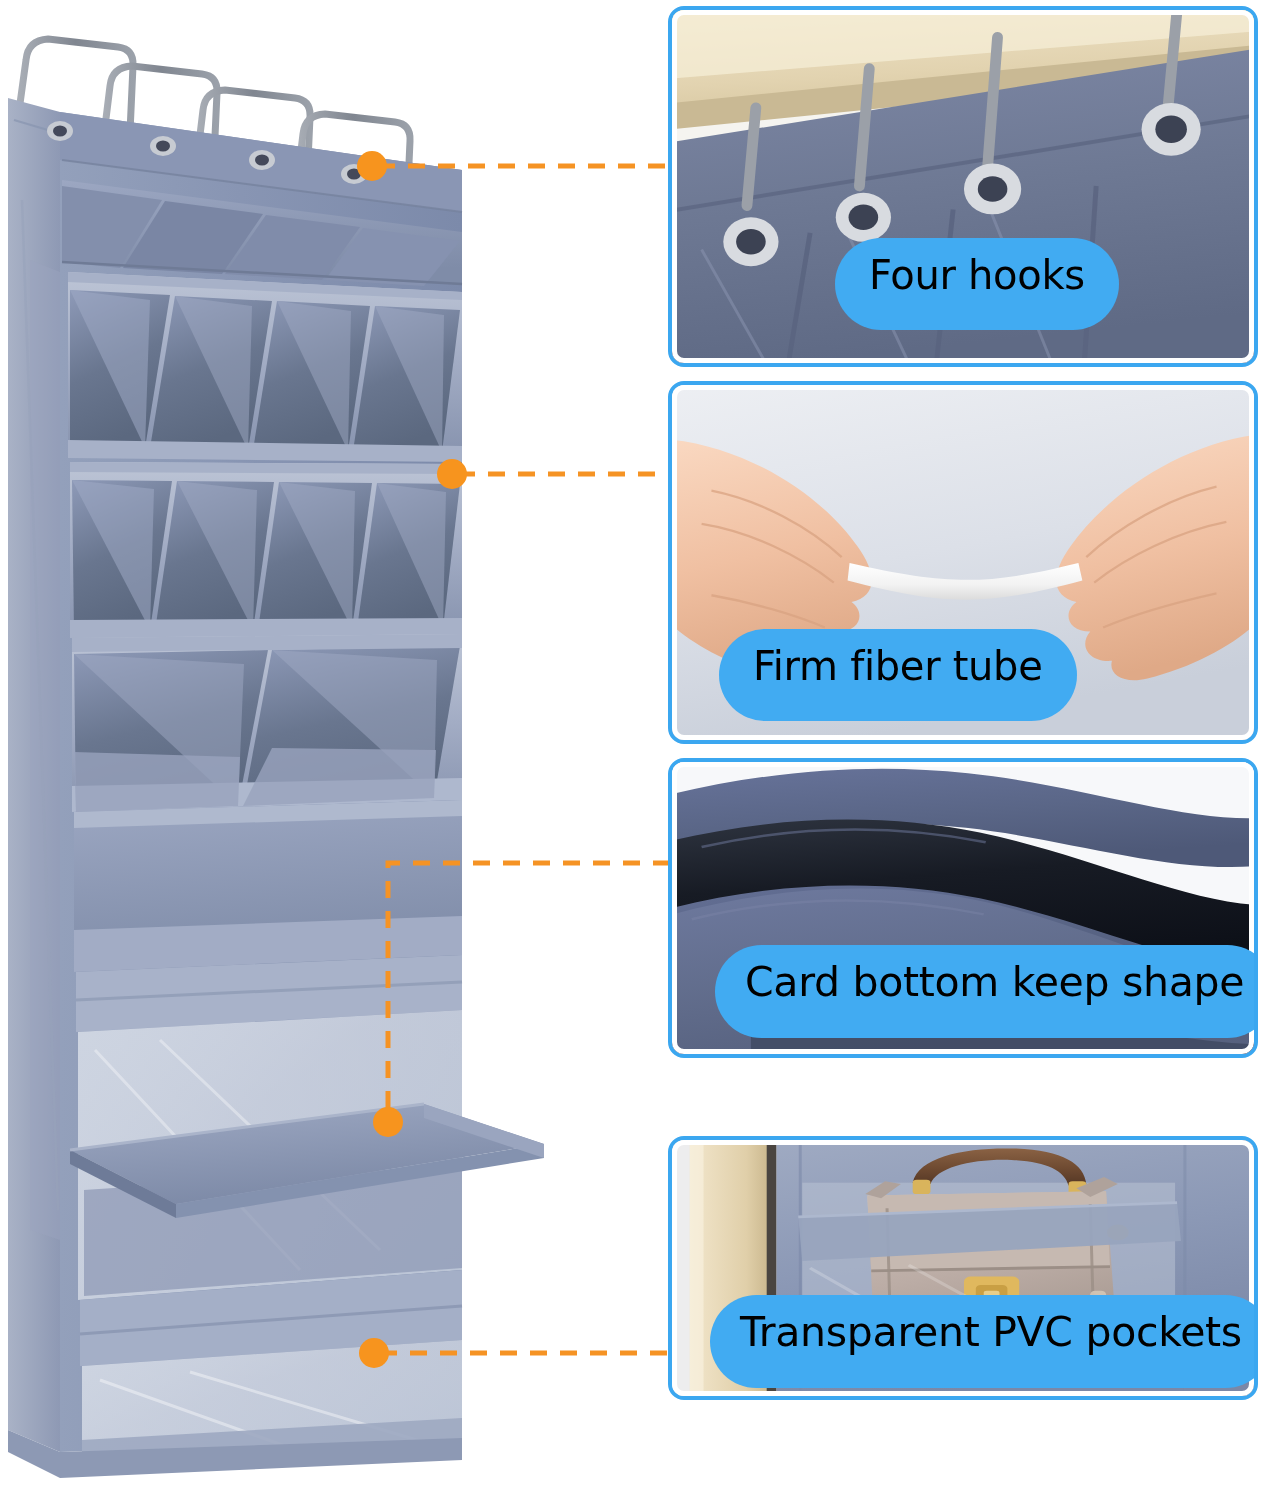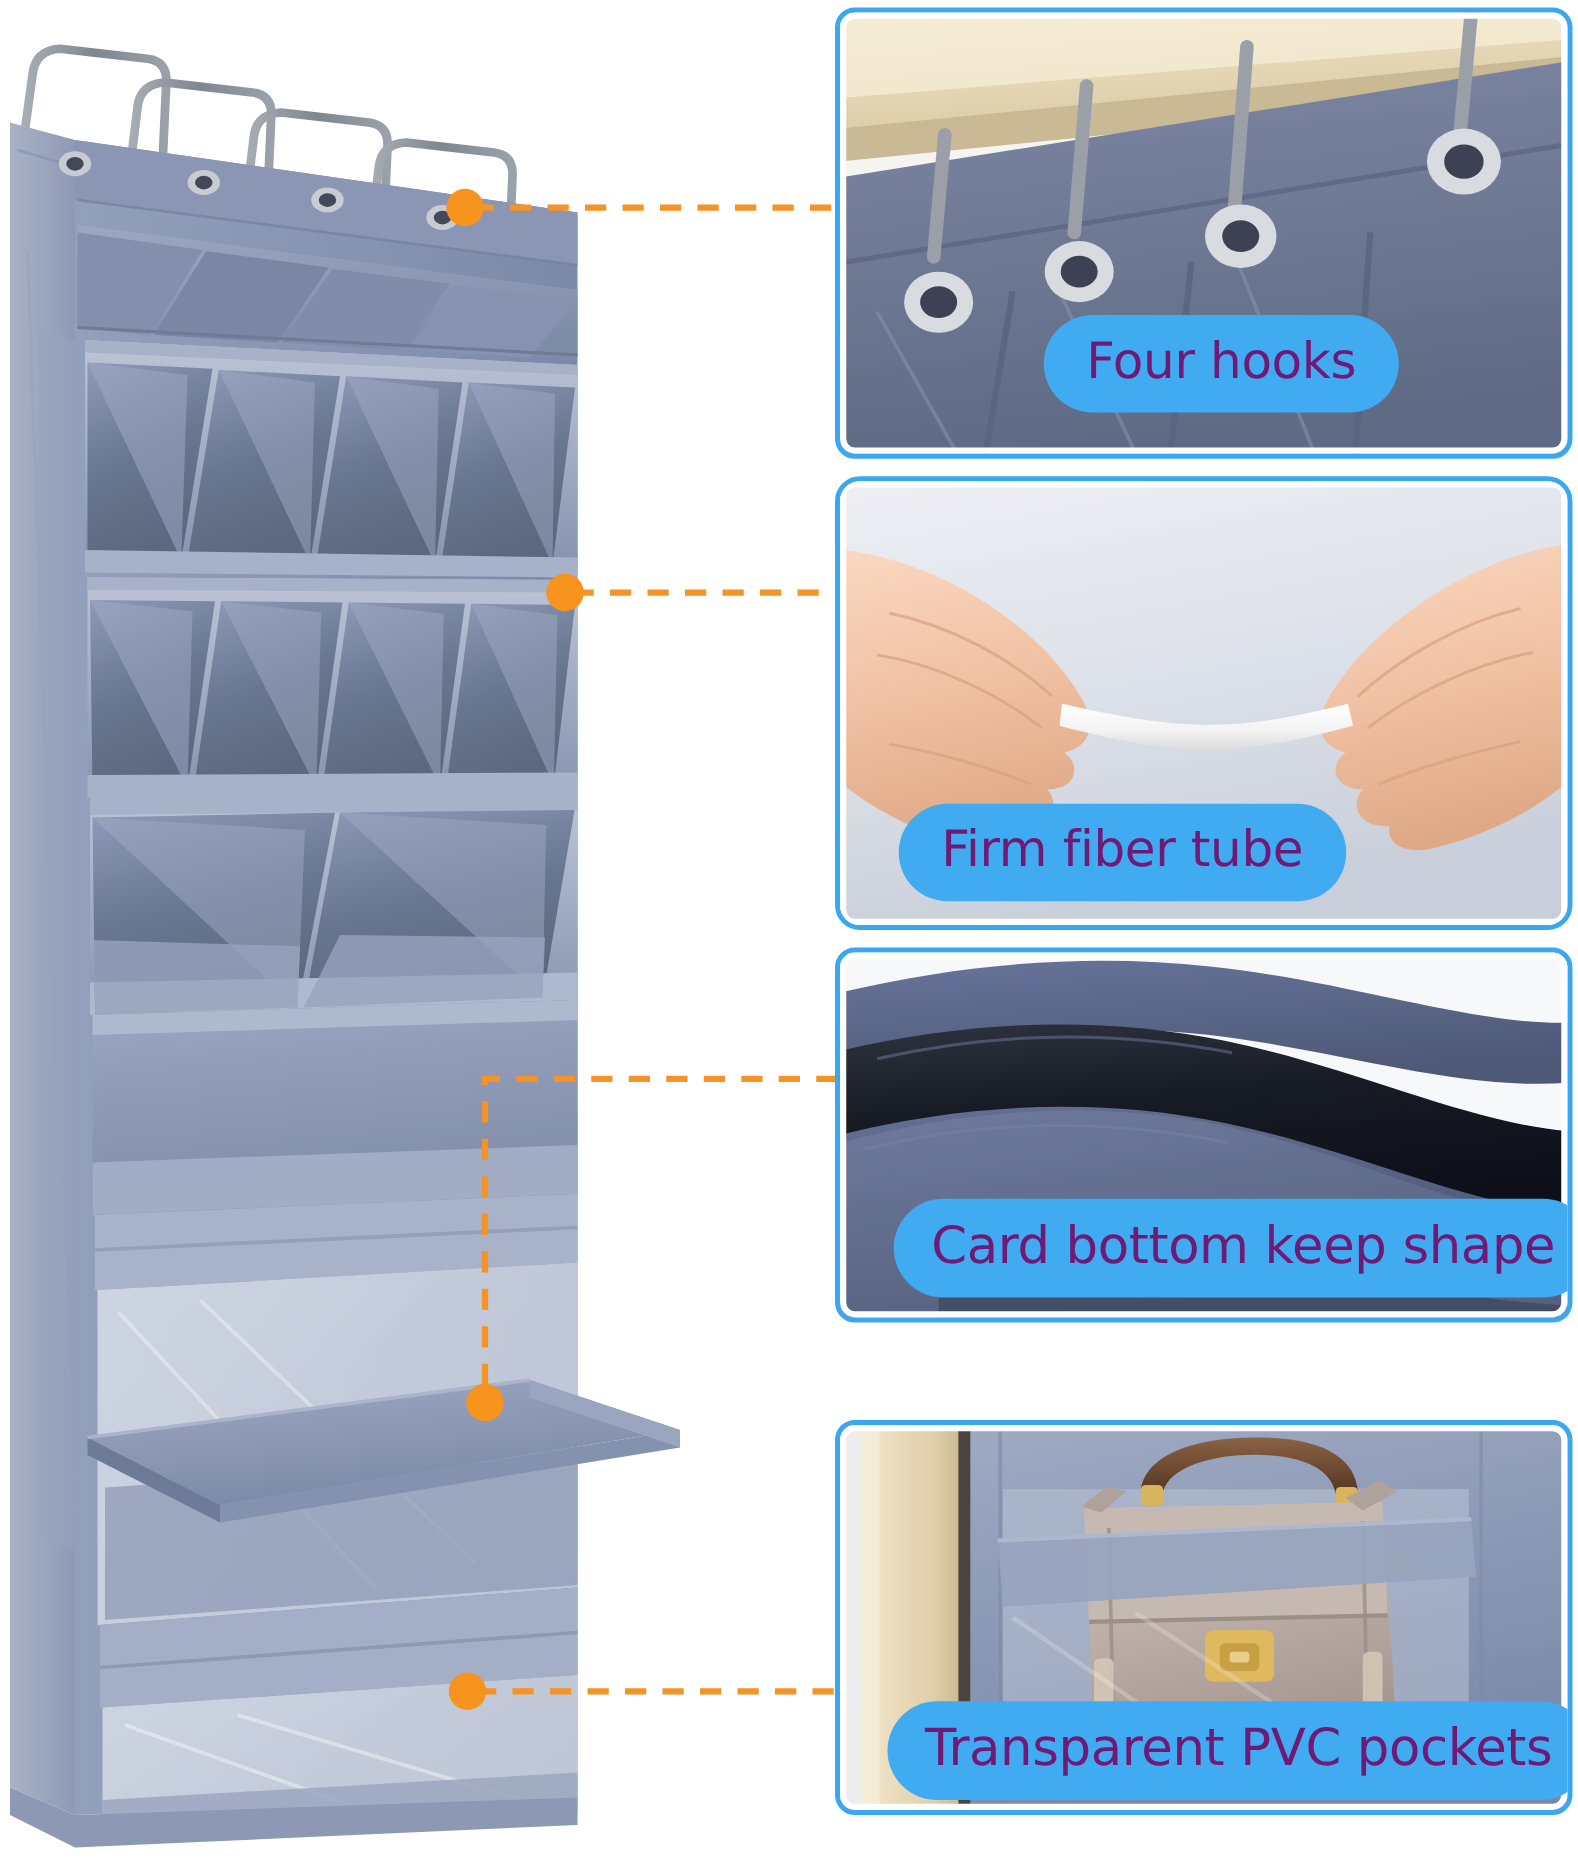--- a/index.html
+++ b/index.html
@@ -46,35 +46,35 @@
   }
   .panel-inner-frame{
     position:absolute; inset:0;
     border:5px solid #ffffff;
     border-radius:12px;
     pointer-events:none;
     z-index:6;
   }
 
   #panel-1 { top:6px;    height:361px; }
-  #panel-2 { top:381px;  height:363px;border-radius:20px; }
+  #panel-2 { top:381px;  height:363px; }
   #panel-3 { top:758px;  height:300px; }
-  #panel-4 { top:1136px; height:316px; }
+  #panel-4 { top:1136px; height:264px; }
 
   
   .pill {
     position:absolute;
     z-index:8;
     background:#41ABF2;
-    color:#701a75;
+    color:#000000;
     border-radius:999px;
     font-size:40px;
     line-height:1;
     letter-spacing:-0.3px;
-    padding:17px 34px 21px 34px;
+    padding:17px 34px 35px 34px;
     white-space:nowrap;
     font-family:"DejaVu Sans", sans-serif;
     font-weight:400;
   }
   #pill-1 { left:163px; bottom:33px; }
   #pill-2 { left:47px;  bottom:19px; }
   #pill-3 { left:43px;  bottom:16px; font-size:41px; padding-left:30px; padding-right:30px;}
   #pill-4 { left:38px;  bottom:8px;  font-size:41px; padding-left:30px; padding-right:30px;}
 
   

